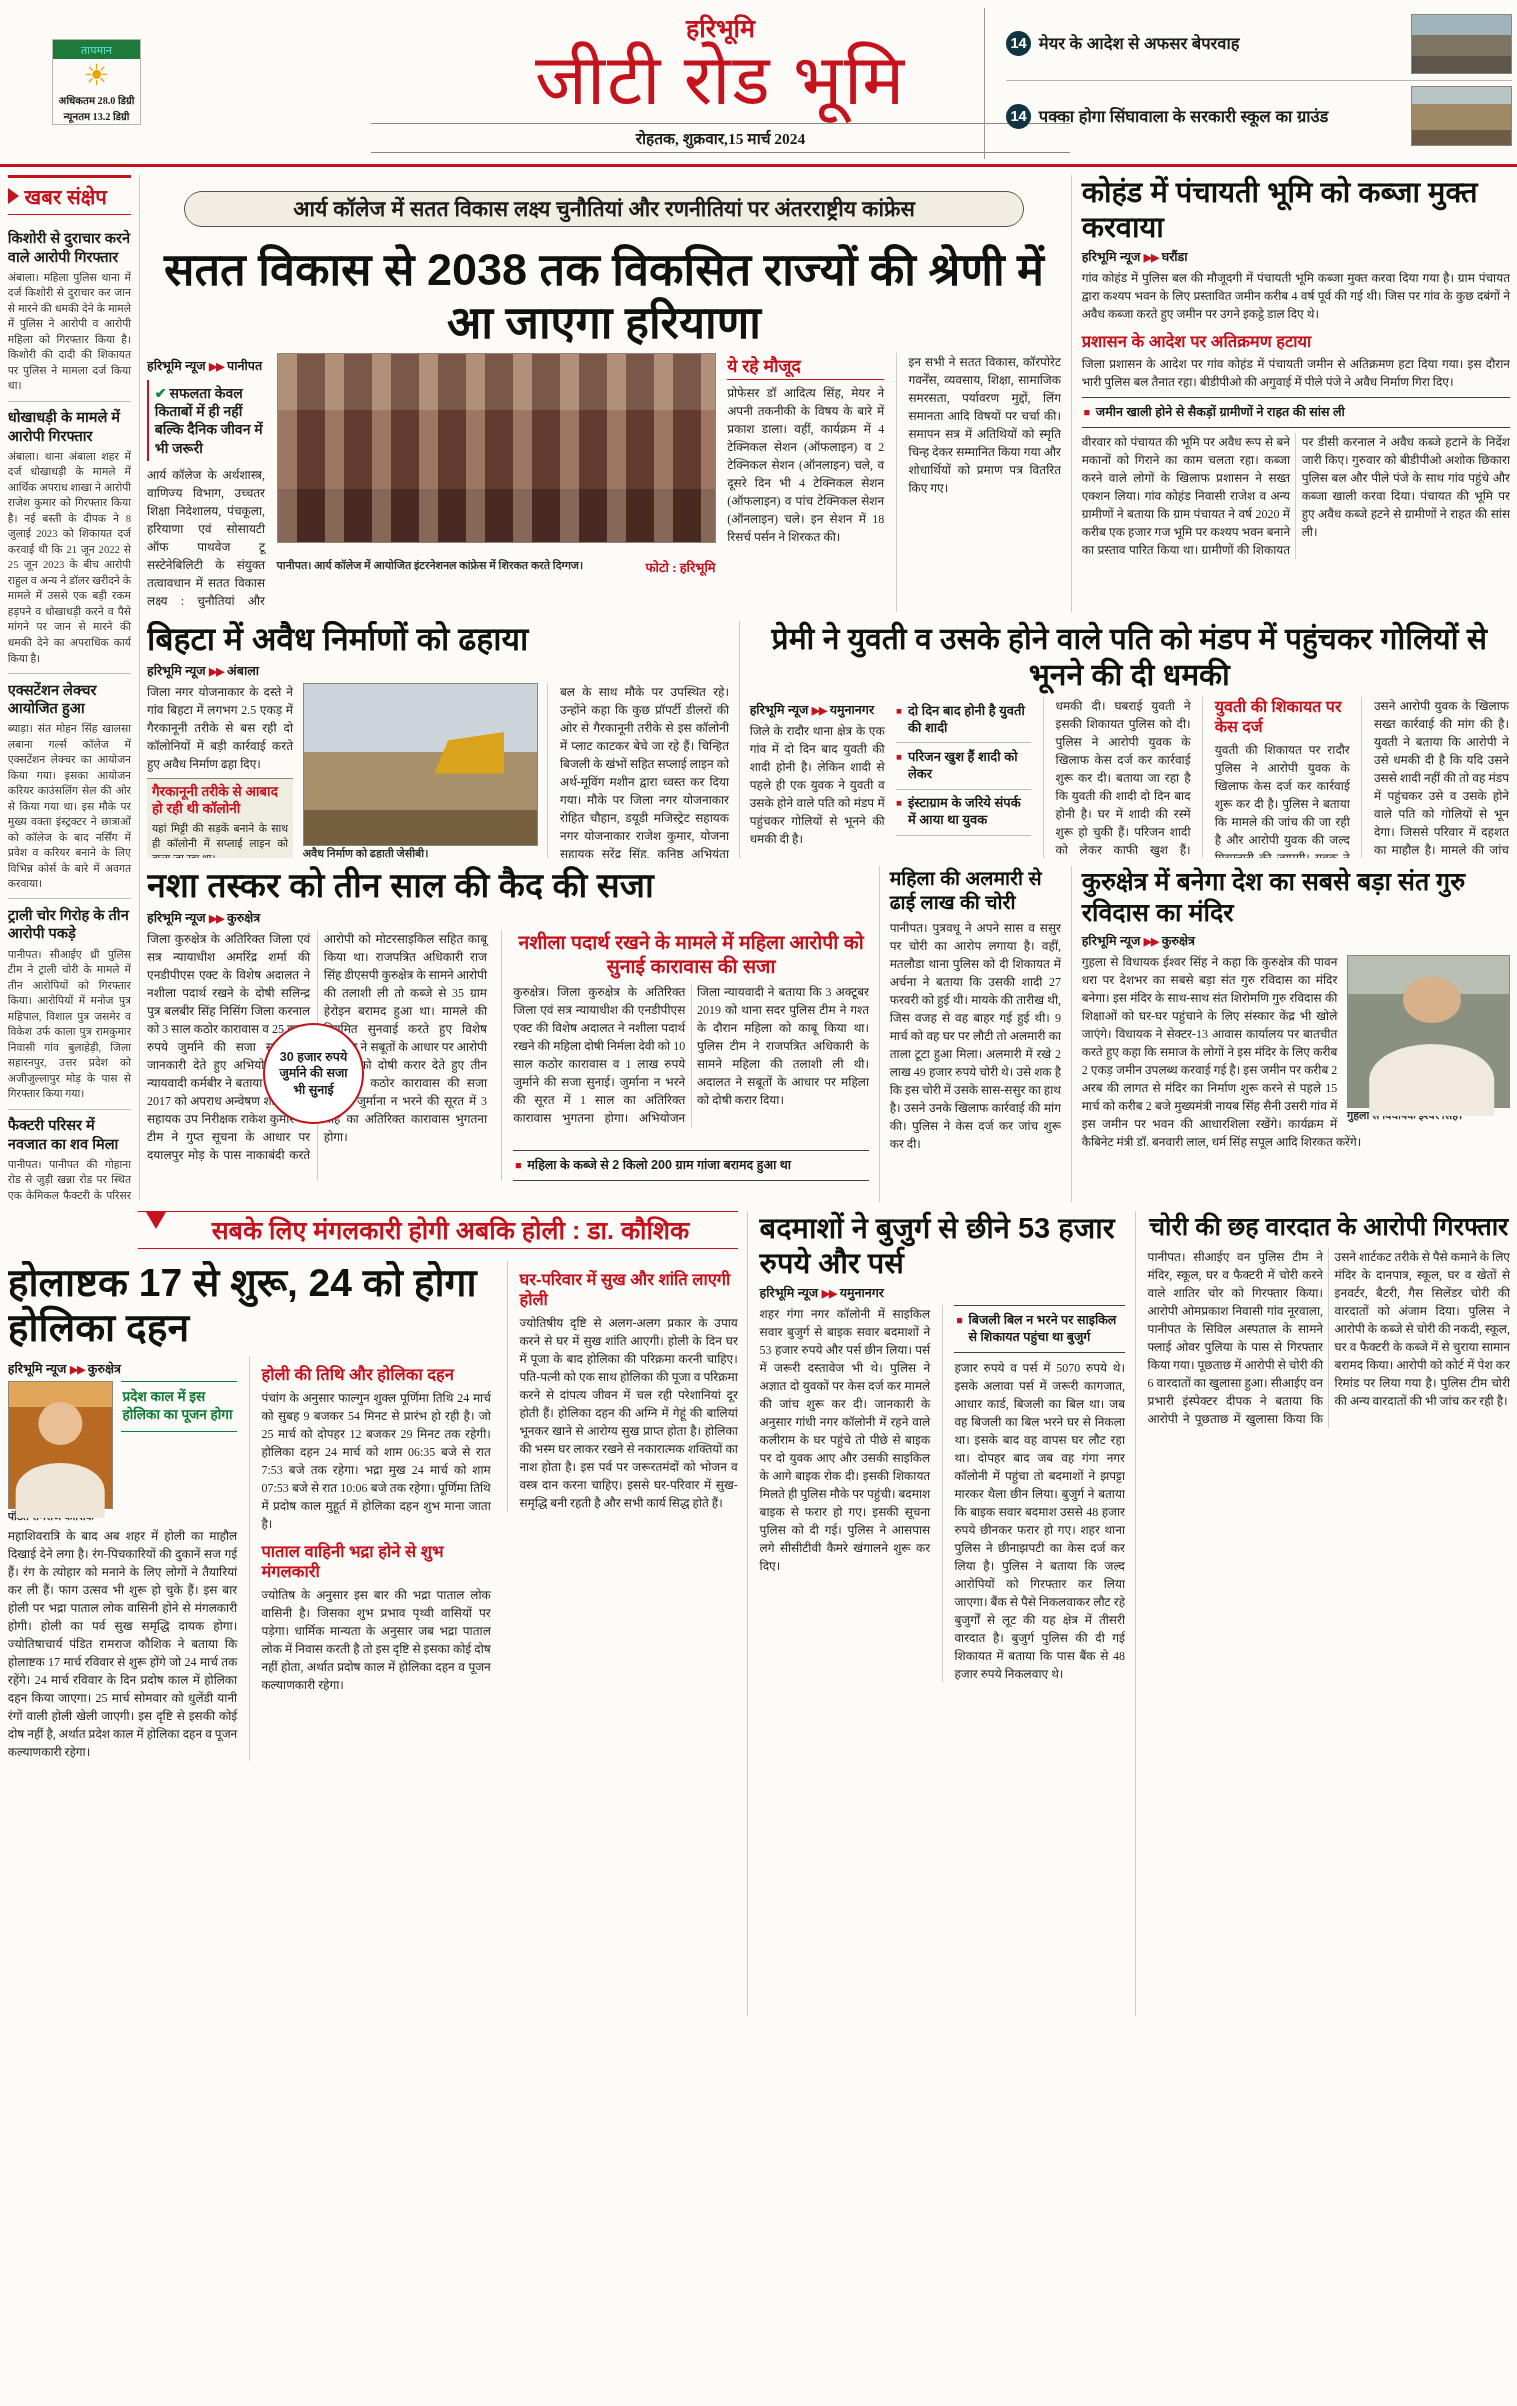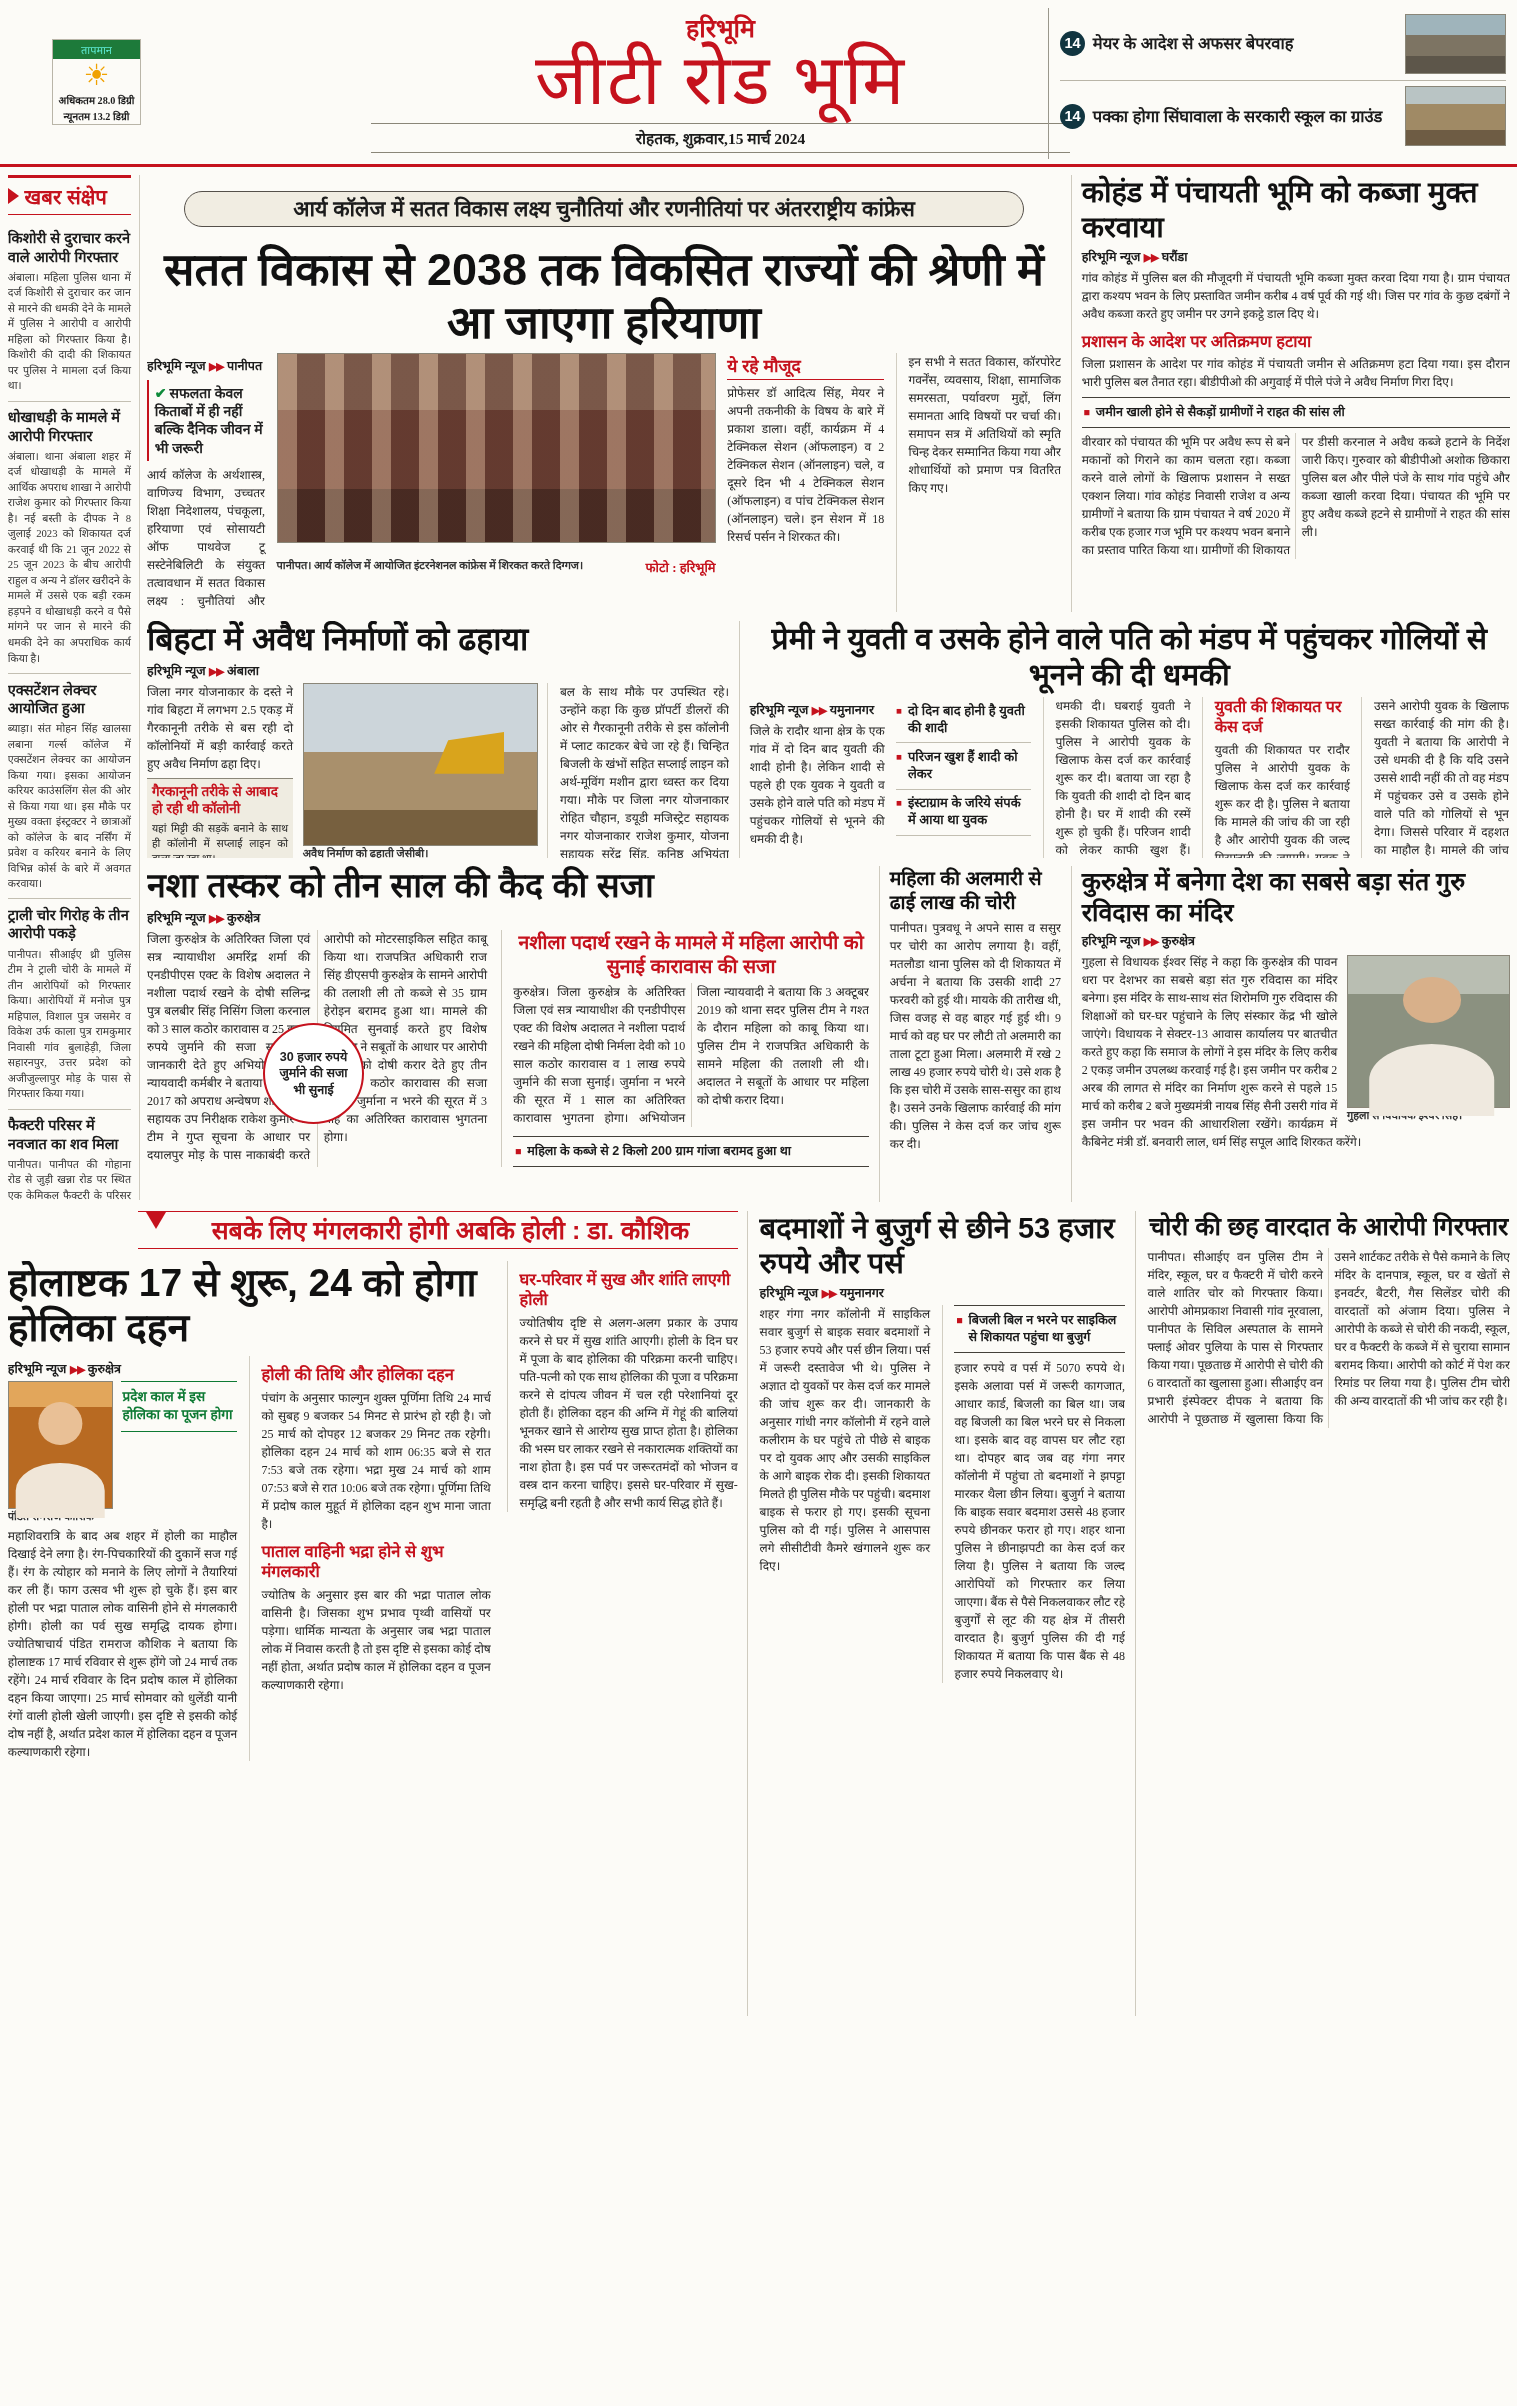--- a/index.html
+++ b/index.html
@@ -13,21 +13,21 @@
   .masthead{left:0;top:0;width:1518px;height:167px;border-bottom:3.9px solid #c5121d;background:#fcfbf7}
   .temp{position:absolute;left:52px;top:39px;width:89px;border:1px solid #b9b5a8;text-align:center}
   .temp-title{background:#1d7a3a;color:#5eead4;font-weight:normal;font-size:11px;padding:1.9px 0}
   .sun{font-size:29px;color:#f0a202;line-height:33px}
   .temp-line{font-size:10.2px;font-weight:bold;padding:1px 1.9px}
   .brand{position:absolute;left:371px;top:9.7px;width:699px;text-align:center}
   .brand-small{font-weight:bold;font-size:25px;color:#c5121d;font-family:"Liberation Sans",sans-serif}
   .brand-large{font-weight:normal;font-size:70px;line-height:1.05;color:#c5121d;font-family:"Liberation Sans",sans-serif;letter-spacing:1.9px}
   .brand-dateline{border-top:1.9px solid #8a8678;border-bottom:1.9px solid #8a8678;margin-top:5.8px;
         font-size:15.5px;font-weight:bold;padding:2.9px 0}
-  .promos{position:absolute;right:12px;top:7.8px;width:458px;height:151px;border-left:1px solid #9a978c;padding-left:11px}
+  .promos{position:absolute;right:6px;top:7.8px;width:528px;height:151px;border-left:1px solid #9a978c;padding-left:21px}
   .promo{display:flex;align-items:center;gap:7.8px;height:72px}
   .promo + .promo{border-top:1px solid #b9b5a8}
   .pg-badge{flex:0 0 25px;width:25px;height:25px;border-radius:50%;background:#113540;color:#fff;
         font:bold 14.6px/25px "Liberation Sans",sans-serif;text-align:center}
   .promo-title{flex:1;font-weight:bold;font-size:16.5px;line-height:1.25;font-family:"Liberation Sans",sans-serif}
   .thumb{flex:0 0 101px;width:101px;height:60px;border:1px solid #8a8678}
   .ph-thumb1{background:linear-gradient(180deg,#9fb4bb 0 35%,#7d7463 35% 70%,#5d564a 70% 100%)}
   .ph-thumb2{background:linear-gradient(180deg,#b9c4c4 0 30%,#a08a65 30% 75%,#6e5c44 75% 100%)}
 
   
@@ -124,21 +124,21 @@
   
   .nasha{left:147px;top:866px;width:722px;height:336px}
   .nasha .headline{font-size:34px;line-height:1.15}
   .nasha-cols{display:flex;gap:13.6px;margin-top:3.9px;position:relative}
   .nasha-left{flex:0 0 340px;column-count:2;column-gap:13.6px;column-rule:1px solid #d2cec2}
   .stat-circle{position:absolute;left:116px;top:93px;width:101px;height:101px;border-radius:50%;
       border:2.9px solid #c5121d;background:#fff;display:flex;align-items:center;justify-content:center;
       text-align:center;font:bold 12.6px/1.3 "Liberation Sans",sans-serif;padding:7.8px;color:#222}
   .nasha-sub{flex:1;border-left:1px solid #cfcbbf;padding-left:11.6px}
   .nasha-sub h3{color:#c5121d;font-size:19.4px;line-height:1.25;text-align:center;margin-bottom:4.9px}
-  .nasha-sub .cols2{column-count:2;column-gap:11.6px;column-rule:1px solid #d2cec2;margin-bottom:9px}
+  .nasha-sub .cols2{column-count:2;column-gap:11.6px;column-rule:1px solid #d2cec2;margin-bottom:23px}
 
   .almari{left:879px;top:866px;width:182px;height:336px;border-left:1px solid #cfcbbf;padding-left:9.7px}
   .almari .headline{font-size:19.4px;line-height:1.25;margin-bottom:4.9px}
 
   .ravidas{left:1071px;top:866px;width:439px;height:336px;border-left:1px solid #cfcbbf;padding-left:9.7px}
   .ravidas .headline{font-size:25px;line-height:1.25}
   .rav-photo{float:right;width:163px;margin:1.9px 0 3.9px 9.7px}
   .rav-photo .photo{width:163px;height:153px}
 
   

